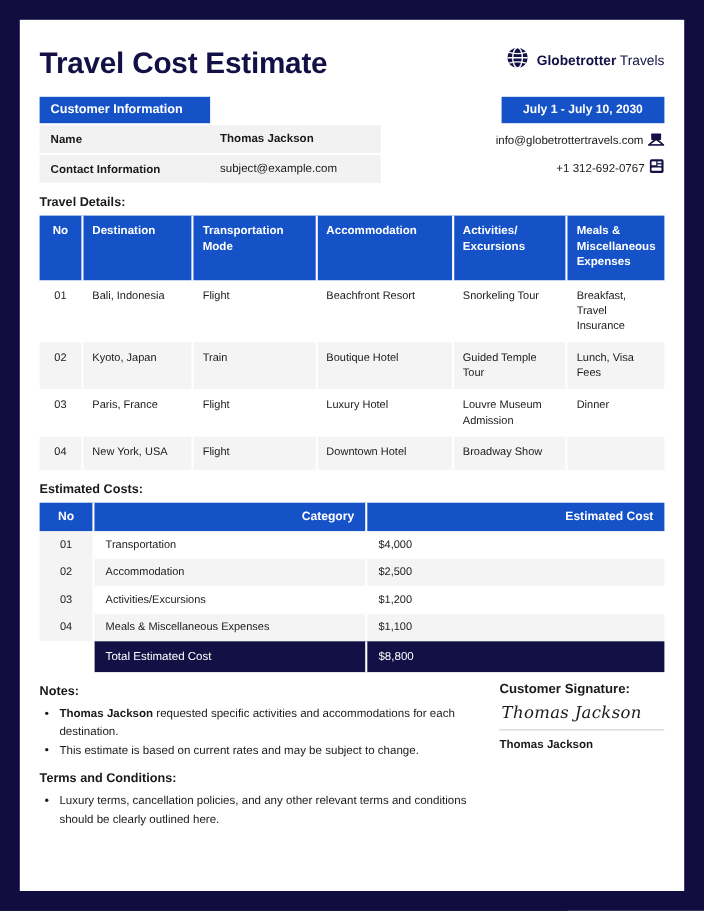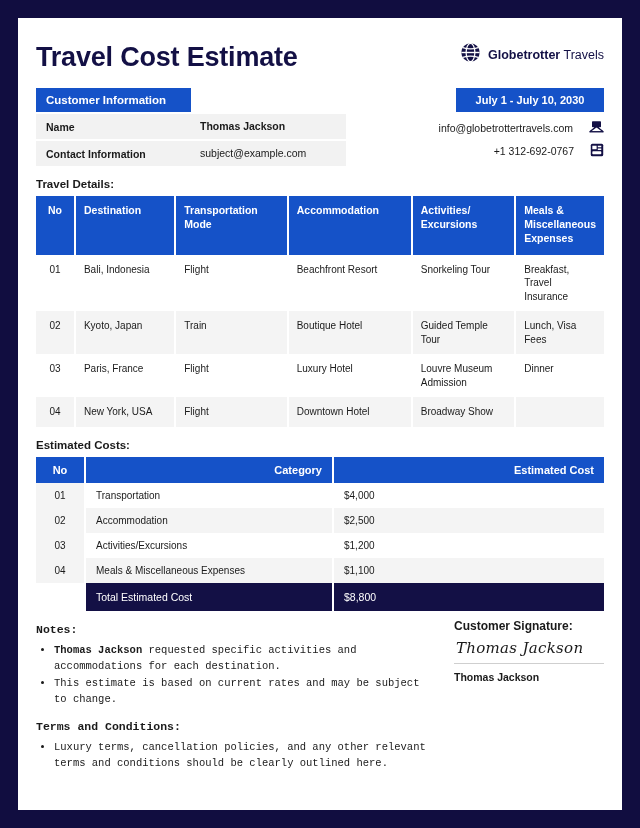--- a/index.html
+++ b/index.html
@@ -118,21 +118,21 @@
     font-weight: bold;
     padding: 6px 0;
     text-align: center;
     width: 148px;
     margin-left: auto;
   }
   .contact-line {
     display: flex;
     align-items: center;
     justify-content: flex-end;
-    gap: 16px;
+    gap: 4px;
     margin-top: 8px;
     font-size: 10.5px;
     color: #1a1a1a;
   }
 
   
   .section-title {
     font-size: 11.5px;
     font-weight: bold;
     color: #1a1a1a;
@@ -199,21 +199,21 @@
   }
   .cost-table tr.total td.col-no { background: #ffffff; }
   .col-cost { width: 250px; }
 
   
   .notes-wrap {
     display: flex;
     justify-content: space-between;
     align-items: flex-start;
   }
-  .notes-col { width: 400px; font-family: Liberation Mono, monospace; }
+  .notes-col { width: 400px; }
   ul.notes {
     margin: 4px 0 0 0;
     padding-left: 18px;
   }
   ul.notes li {
     font-size: 10.5px;
     color: #1a1a1a;
     line-height: 1.55;
     margin-bottom: 1px;
   }

